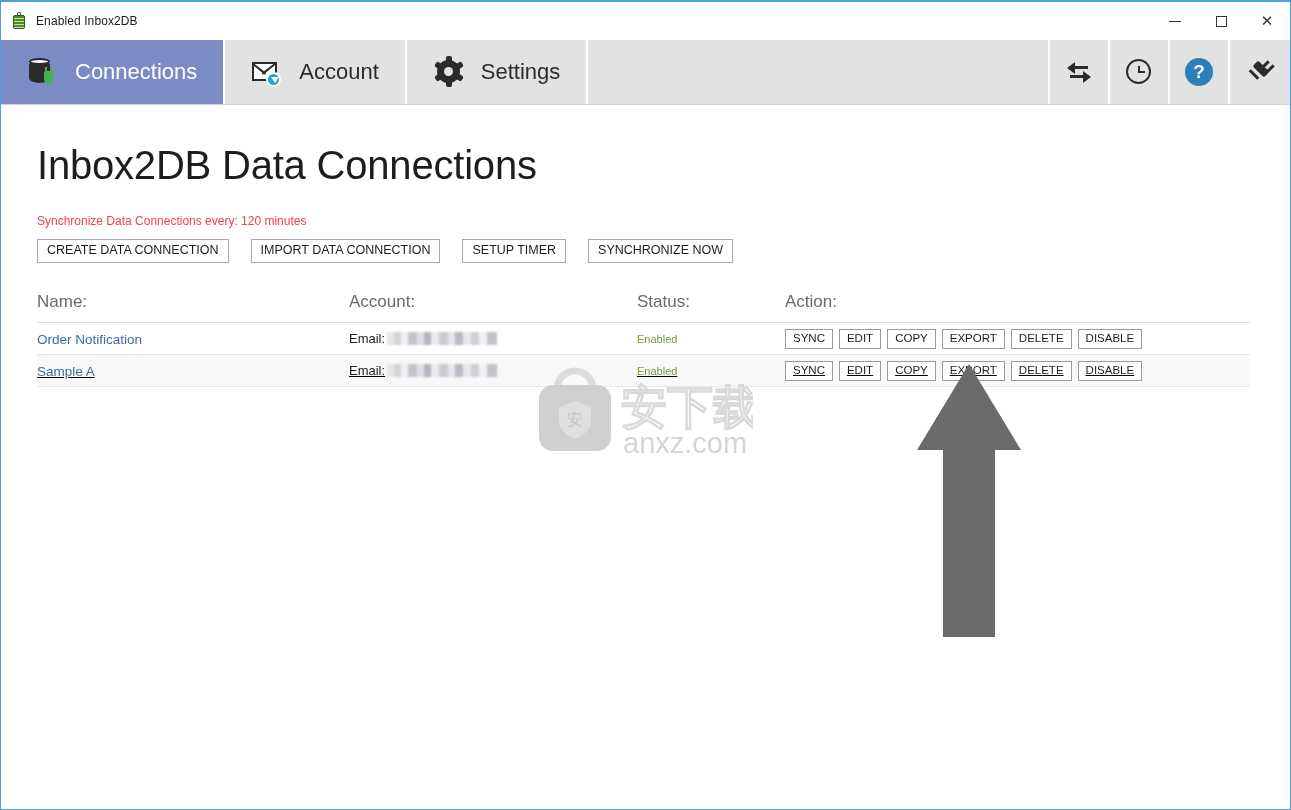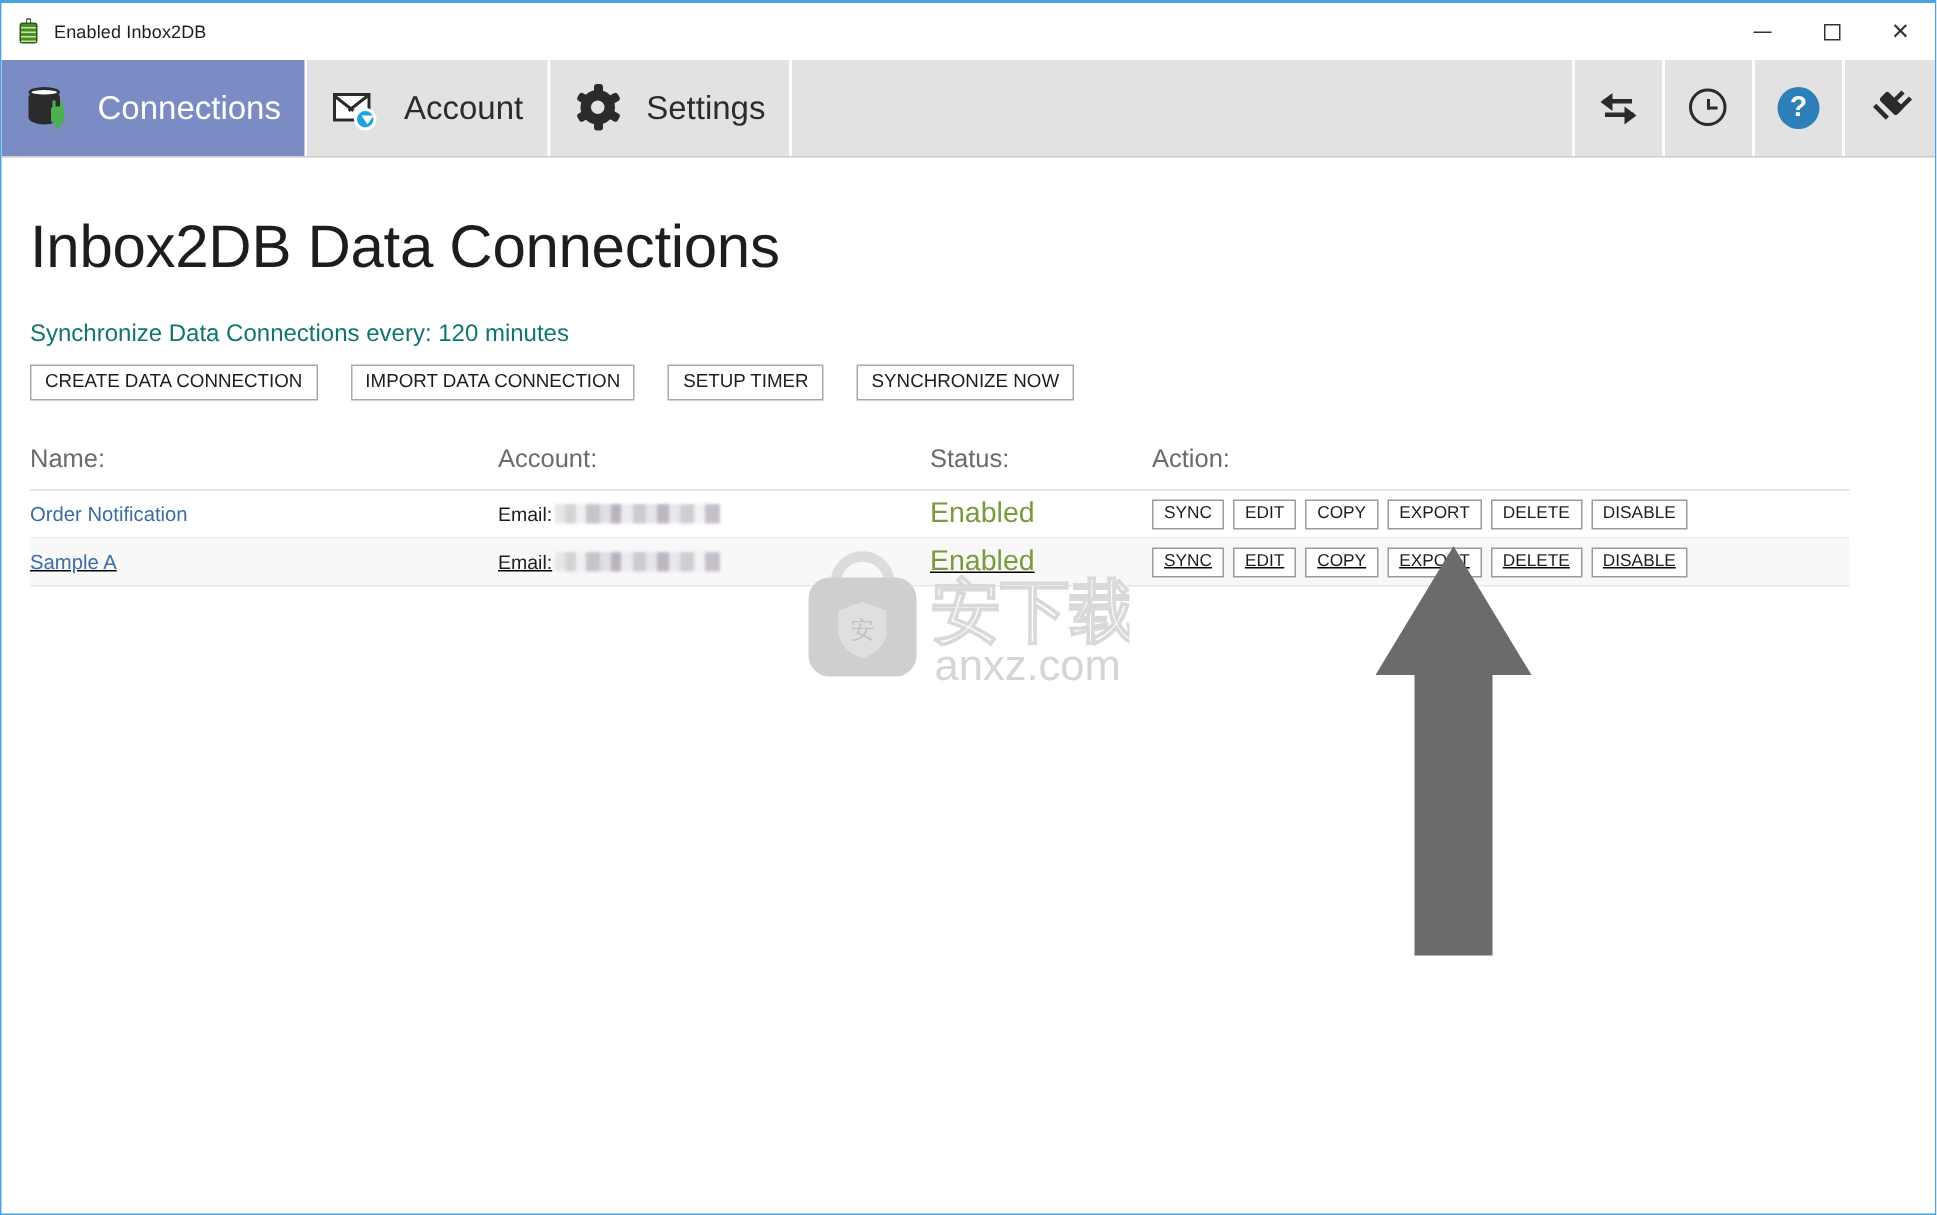--- a/index.html
+++ b/index.html
@@ -75,21 +75,21 @@
   
   .ribbon {
     height: 65px;
     display: flex;
     background: #e2e2e2;
     border-bottom: 1px solid #d0d0d0;
   }
   .tab {
     display: flex;
     align-items: center;
-    padding: 0 16px;
+    padding: 0 26px;
     background: #e2e2e2;
     border-right: 2px solid #ffffff;
     cursor: default;
     min-width: 0;
   }
   .tab.active {
     background: #7b8cc4;
   }
   .tab .tab-label {
     font-size: 22px;
@@ -279,31 +279,31 @@
     transform: rotate(45deg);
   }
   .ic-pin .p4 {
     position: absolute; left: 24px; top: 7px;
     width: 3px; height: 9px;
     background: #2b2b2b;
     transform: rotate(45deg);
   }
 
   
-  .content { position: relative; padding: 0 19px; }
+  .content { position: relative; padding: 0 36px; }
   .page-title {
     font-size: 40px;
     font-weight: 300;
     color: #1d1d1d;
     margin-top: 38px;
     letter-spacing: -0.2px;
   }
   .sync-note {
-    font-size: 16px;
-    color: #0f766e;
+    font-size: 12px;
+    color: #ef4444;
     margin-top: 26px;
   }
   .action-bar {
     margin-top: 11px;
     display: flex;
     gap: 22px;
   }
   .bar-btn {
     font-size: 12.5px;
     color: #1d1d1d;
@@ -361,21 +361,21 @@
       linear-gradient(90deg,
         #e8e6e8 0 6%, #d6d2d8 6% 13%, #efeef0 13% 19%,
         #c9c4cc 19% 27%, #e2dfe4 27% 34%, #b9b3bd 34% 40%,
         #eceaee 40% 47%, #cfcad2 47% 55%, #e7e5e9 55% 62%,
         #bdb7c1 62% 69%, #e9e7eb 69% 76%, #d2cdd5 76% 84%,
         #f1f0f2 84% 91%, #c6c1c9 91% 100%);
     filter: blur(1.1px);
     vertical-align: middle;
   }
   .cell-status {
-    font-size: 19px;
+    font-size: 11px;
     color: #7a9a3c;
   }
   .cell-action { display: flex; gap: 6px; }
   .act-btn {
     font-size: 11.5px;
     color: #1d1d1d;
     background: #ffffff;
     border: 1px solid #9a9a9a;
     padding: 2px 7px 3px 7px;
     line-height: 13px;

